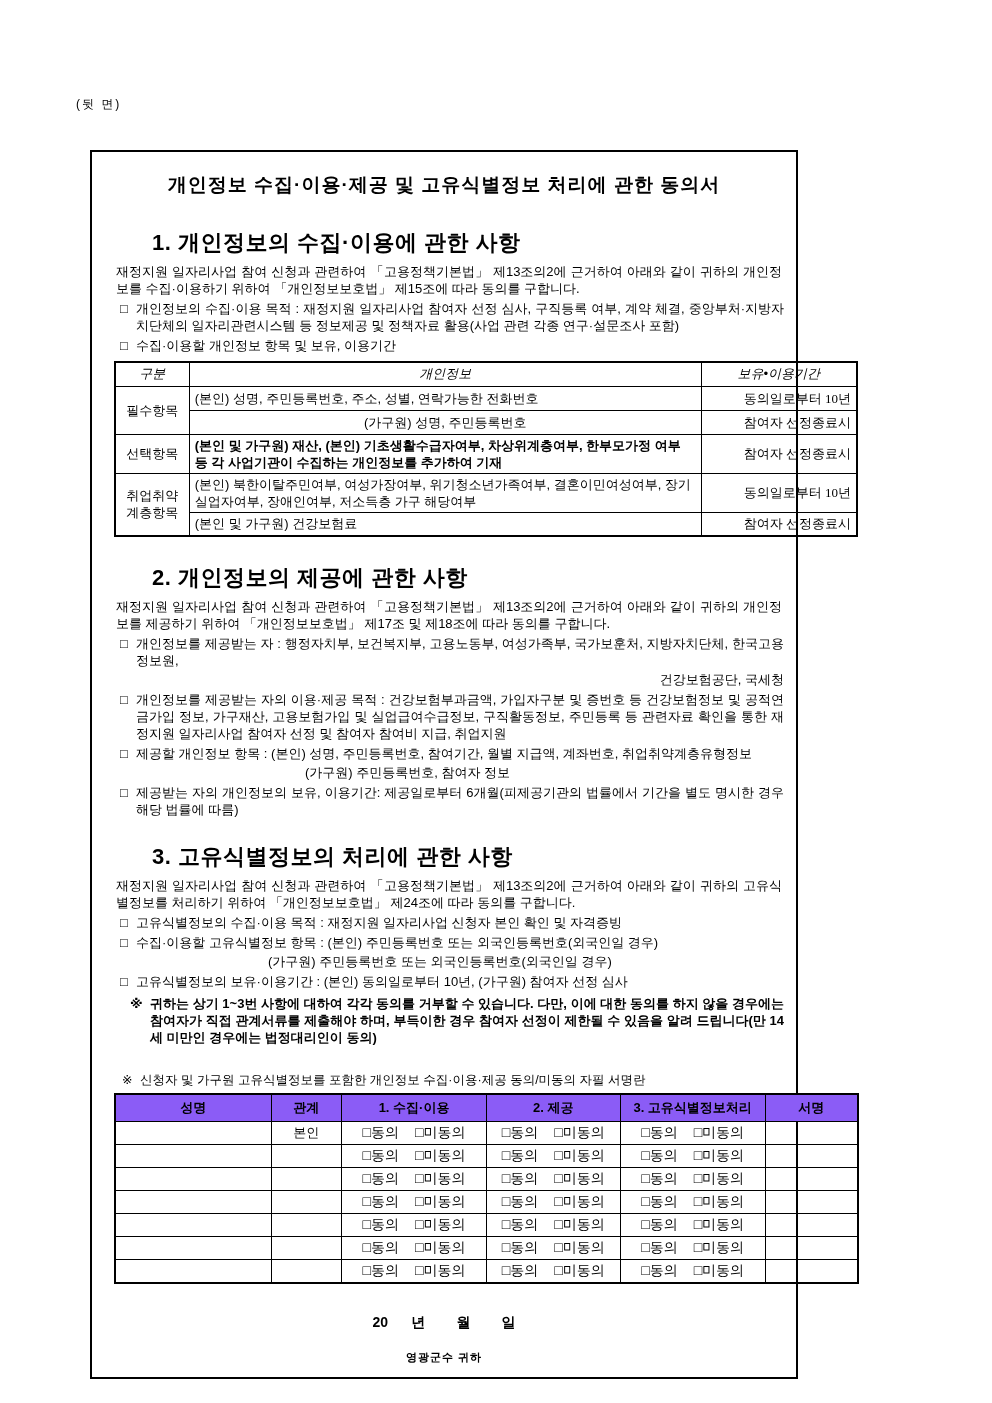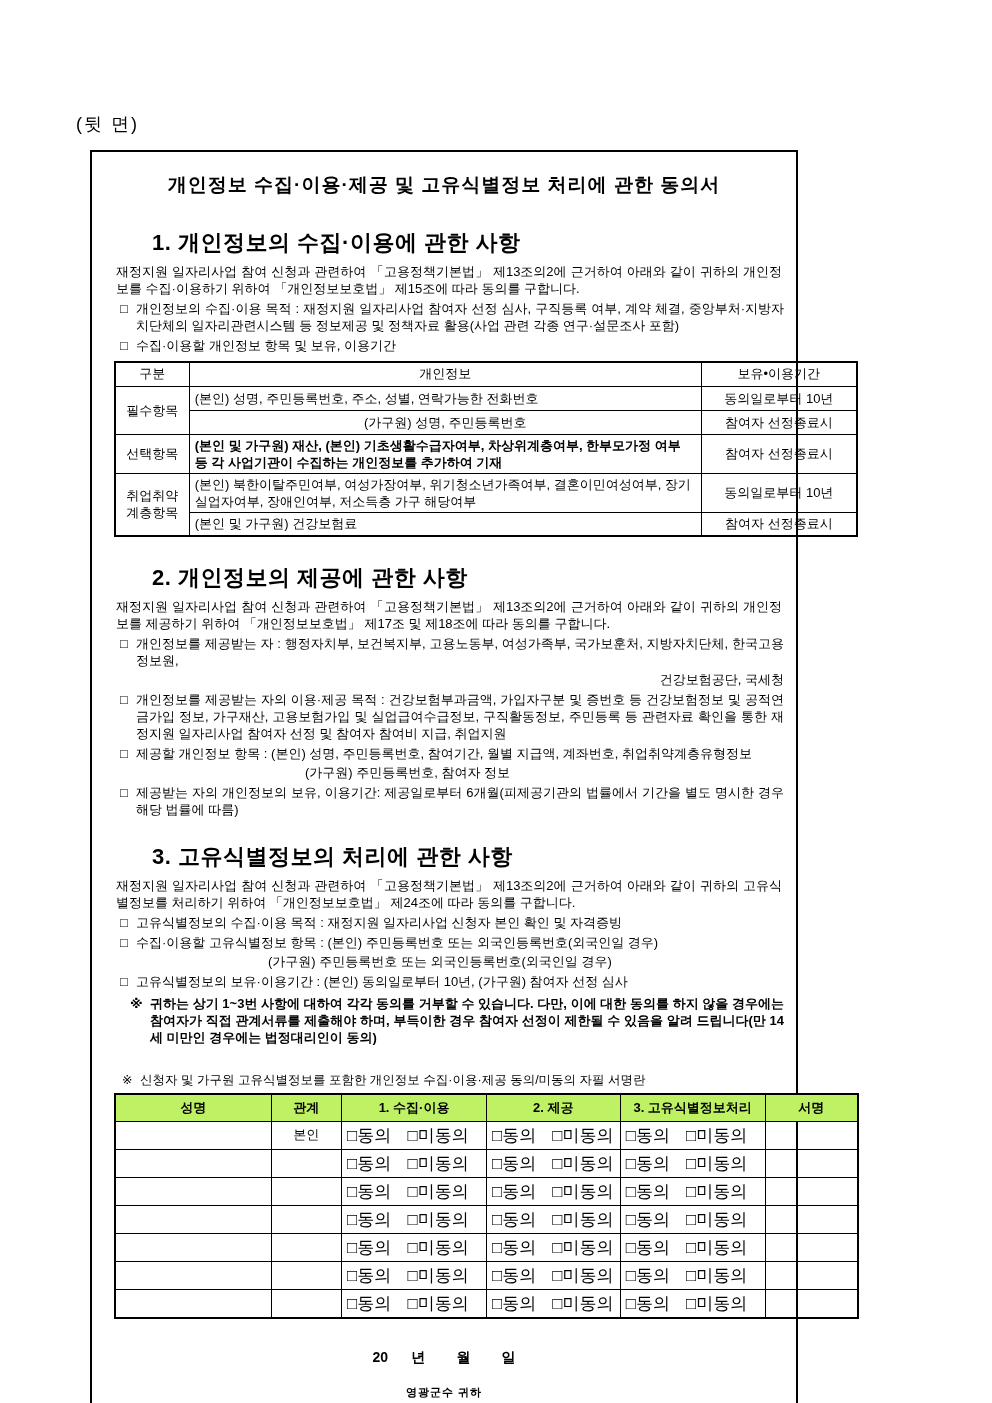--- a/index.html
+++ b/index.html
@@ -2,52 +2,52 @@
 <html><head>
 <meta charset="utf-8">
 <style>
   * { margin:0; padding:0; box-sizing:border-box; }
   html,body { background:#ffffff; }
   body {
     width:992px; height:1403px; position:relative;
     font-family:"Liberation Sans","DejaVu Sans",sans-serif;
     color:#000; overflow:hidden;
   }
-  .back-label { position:absolute; left:76px; top:112px; font-size:18px; letter-spacing:2px; }
+  .back-label { position:absolute; left:76px; top:96px; font-size:12px; letter-spacing:2px; }
   .doc-box {
     position:absolute; left:90px; top:150px; width:708px; min-height:1133px;
     border:2px solid #000; padding:14px 12px 12px 12px;
   }
   .doc-title { text-align:center; font-size:19px; font-weight:bold; margin-top:6px; letter-spacing:1px; }
   .section-heading { font-size:22px; font-weight:800; letter-spacing:0.5px;margin-left:48px; }
   .sec1-heading { margin-top:30px; }
   .sec2-heading { margin-top:26px; }
   .sec3-heading { margin-top:24px; }
   .intro { margin:5px 2px 2px 12px; font-size:13px; line-height:17px; text-align:justify; }
   .bullets { margin-left:16px; margin-top:2px; }
   .bullet { display:flex; font-size:13px; line-height:17px; margin-top:3px; }
   .bullet .marker { flex:0 0 16px; }
   .bullet .btext { flex:1; text-align:justify; }
   .cont-line { font-size:13px; line-height:17px; margin-top:2px; }
   .notice { font-weight:bold; }
   table { border-collapse:collapse; table-layout:fixed; }
   td,th { border:1px solid #000; font-size:13px; padding:2px 5px; vertical-align:middle; }
   .tbl1 { width:744px; margin:7px 0 0 10px; border:2px solid #000; }
-  .tbl1 th { font-weight:normal; text-align:center; height:24px; }
+  .tbl1 th { font-weight:normal; text-align:center; height:24px;font-style:italic; }
   .tbl1 .group-cell { text-align:center; }
-  .tbl1 .period-cell { text-align:center; }
+  .tbl1 .period-cell { text-align:right;font-family:Liberation Serif, serif; }
   .tbl1 .center { text-align:center; }
   .tbl1 .bold { font-weight:bold; }
   .tbl1 td { height:24px; line-height:17px; }
   .sig-note { display:flex; font-size:12.5px; margin:26px 0 4px 18px; }
   .sig-note .marker { flex:0 0 18px; }
   .tbl2 { width:745px; margin:2px 0 0 10px; border:2px solid #000; }
-  .tbl2 th { background:#bef264; font-weight:bold; text-align:center; height:27px; font-size:13px; }
+  .tbl2 th { background:#8b5cf6; font-weight:bold; text-align:center; height:27px; font-size:13px; }
   .tbl2 td { height:23px; text-align:center; }
-  .consent-wrap { display:flex; justify-content:flex-start; gap:16px; font-size:17px; }
+  .consent-wrap { display:flex; justify-content:center; gap:16px; font-size:14px; }
   .col-name{width:21%;} .col-rel{width:9.5%;} .col-c1{width:19.5%;}
   .col-c2{width:18%;} .col-c3{width:19.5%;} .col-sign{width:12.5%;}
   .date-line { text-align:center; font-size:14px; font-weight:bold; margin-top:30px; white-space:pre; }
   .addressee { text-align:center; font-size:11px; font-weight:600; margin-top:18px; letter-spacing:1px; }
 </style>
 </head>
 <body>
 
 <div class="back-label">(뒷 면)</div>
 

